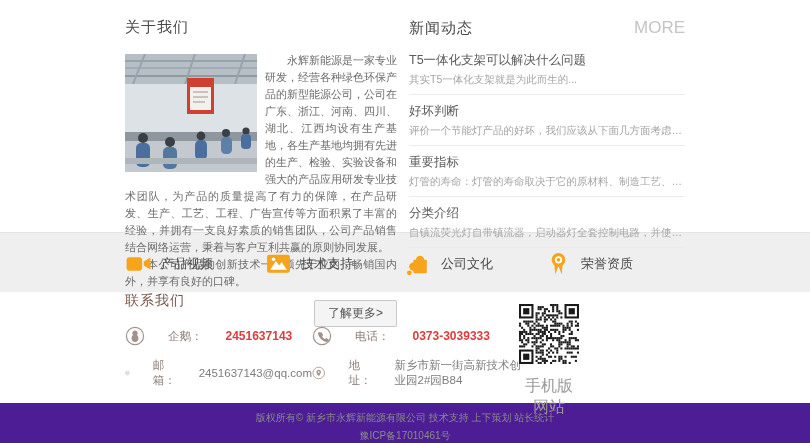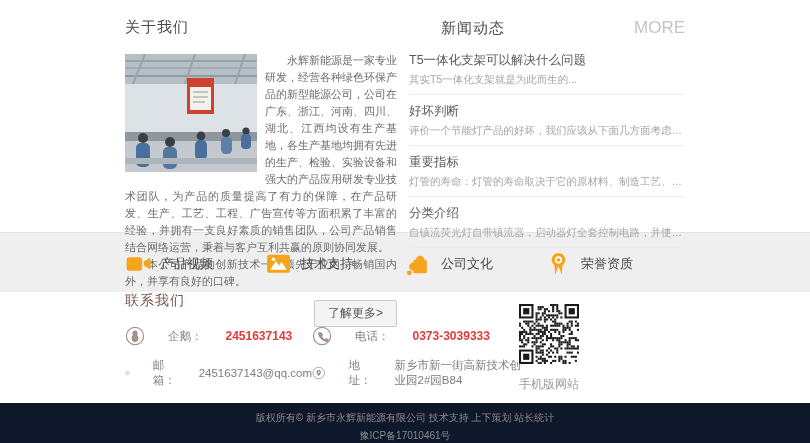--- a/index.html
+++ b/index.html
@@ -15,21 +15,21 @@
   .col-news  { width:276px; }
   h2.sec-title { font-size:15px; font-weight:normal; color:#4a4a4a; letter-spacing:1px; }
   .about-body { margin-top:15px; font-size:11px; line-height:17px; color:#6b6b6b; }
   .about-photo { float:left; width:132px; height:118px; margin:2px 8px 4px 0; display:block; }
   .about-body p { text-indent:2em; text-align:justify; }
   .more-btn { display:block; margin:10px 0 0 auto; padding:4px 13px;
     background:#f4f4f4; border:1px solid #c9c9c9; border-radius:2px;
     color:#555; font-size:12px; cursor:pointer; }
 
   
-  .news-head { display:flex; justify-content:space-between; align-items:baseline;margin-left:32px; }
+  .news-head { display:flex; justify-content:space-between; align-items:baseline; }
   .more-link { font-size:17px; color:#c4c4c4; text-decoration:none; }
   .news-list { margin-top:6px; }
   .news-item { padding:8px 0 7px; border-bottom:1px solid #ececec; cursor:pointer; }
   .news-item-title { font-size:12.5px; color:#5a5a5a; }
   .news-item-desc { font-size:10.5px; color:#a5a5a5; margin-top:4px;
     white-space:nowrap; overflow:hidden; text-overflow:ellipsis; }
 
   
   .features { height:60px; background:#efefef; border-top:1px solid #e4e4e4; }
   .features .container { display:flex; padding-top:17px; }
@@ -43,24 +43,24 @@
   h2.contact-title { font-size:14px; font-weight:normal; color:#7a564c; letter-spacing:1px; }
   .contact-grid { margin-top:16px; width:400px; }
   .contact-row { display:flex; margin-bottom:12px; }
   .contact-cell { display:flex; align-items:center; gap:23px; }
   .cell-1 { width:187px; }
   .contact-label { font-size:11.5px; color:#8b7d76; }
   .contact-value-red { font-size:12px; color:#e23b3b; font-weight:bold; }
   .contact-value-gray { font-size:11.5px; color:#7d7d7d; }
   .qr-block { position:absolute; left:393px; top:12px; width:62px; text-align:center; }
   .qr-block svg { width:60px; height:60px; display:block; margin:0 auto; background:#fff; }
-  .qr-caption { margin-top:12px; font-size:12px; color:#9a9a9a; }
+  .qr-caption { margin-top:12px; font-size:16px; color:#9a9a9a; }
 
   
-  .footer { height:40px; background:#0f172a; text-align:center; padding-top:8px; }
+  .footer { height:40px; background:#4c1d95; text-align:center; padding-top:8px; }
   .footer-line1 { font-size:10px; color:#8a8a8a; }
   .footer-line2 { font-size:10px; color:#8a8a8a; margin-top:4px; }
 </style>
 </head>
 <body>
 
 <div class="page">
 
   <section class="top">
     <div class="container">

